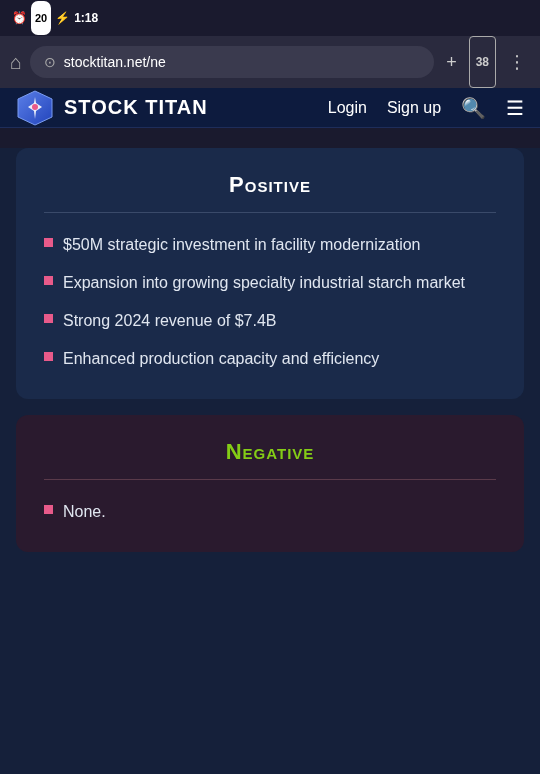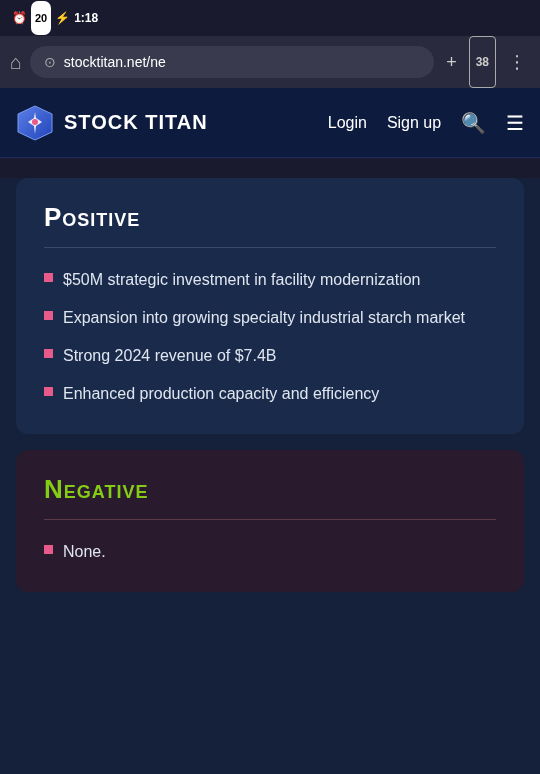--- a/index.html
+++ b/index.html
@@ -89,21 +89,21 @@
       border-radius: 4px;
       color: #ccc;
       font-size: 12px;
       padding: 18px 6px;
       font-weight: 600;
     }
 
     
     .navbar {
       background: #0d1b3e;
-      height: 70px;
+      height: 40px;
       display: flex;
       align-items: center;
       justify-content: space-between;
       padding: 0 16px;
       border-bottom: 1px solid #1e2d5a;
     }
     .navbar-brand {
       display: flex;
       align-items: center;
       gap: 10px;
@@ -142,22 +142,22 @@
     }
 
     
     .positive-card {
       background: #1a2a4a;
       border-radius: 12px;
       margin: 20px 0 16px 0;
       padding: 24px 28px 28px 28px;
     }
     .card-title {
-      text-align: left;
-      font-size: 26px;
+      text-align: center;
+      font-size: 22px;
       font-weight: 700;
       letter-spacing: 1px;
       margin-bottom: 14px;
     }
     .positive-title {
       color: #ffffff;
     }
     .negative-title {
       color: #84cc16;
     }

